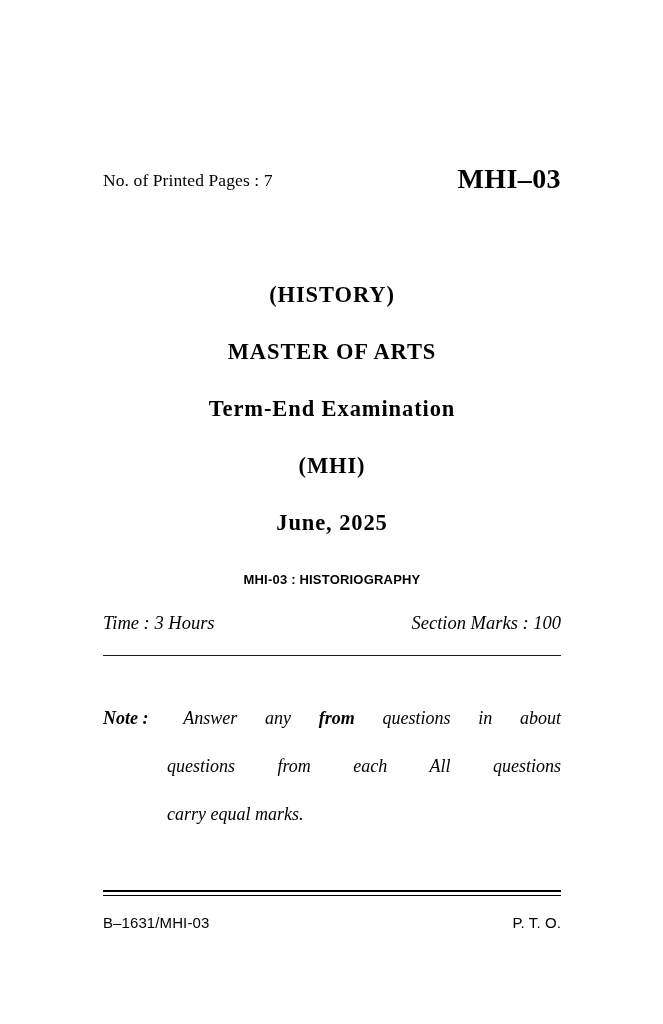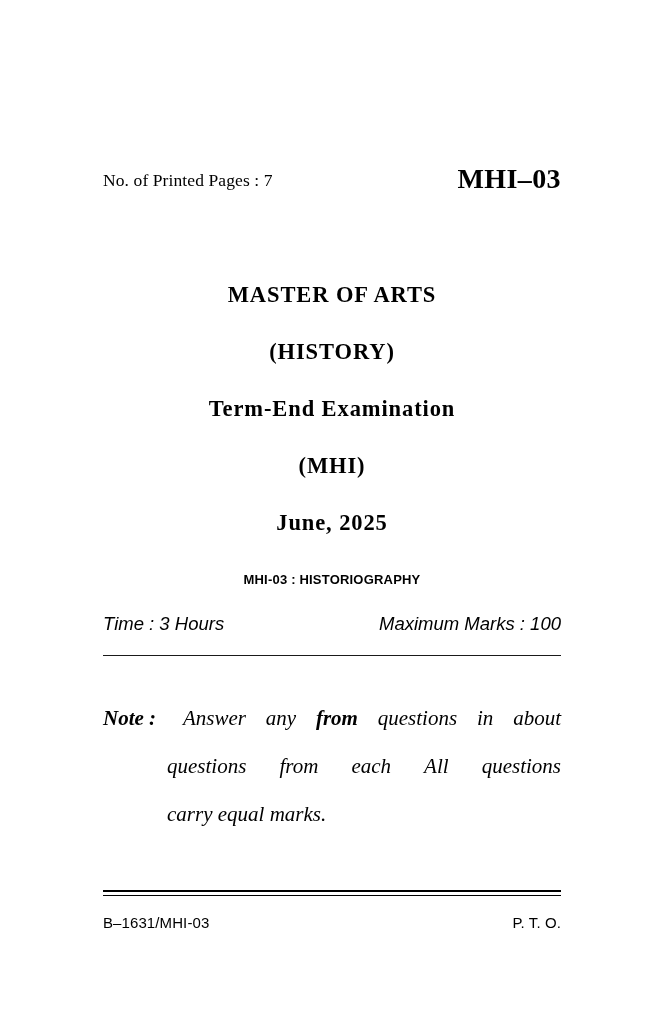--- a/index.html
+++ b/index.html
@@ -87,21 +87,21 @@
   .meta-row {
     position: absolute;
     top: 613px;
     left: 0;
     width: 100%;
     display: flex;
     justify-content: space-between;
     align-items: baseline;
   }
   .meta-item {
-    font-family: Liberation Sans, sans-serif;
+    font-family: Liberation Serif, serif;
     font-style: italic;
     font-size: 18.5px;
     white-space: nowrap;
     text-align: center;
   }
 
   
   .rule-thin {
     position: absolute;
     top: 655px;
@@ -112,21 +112,21 @@
   }
 
   
   .note-block {
     position: absolute;
     top: 694px;
     left: 0;
     width: 458px;
     font-family: "Liberation Serif", "DejaVu Serif", serif;
     font-style: italic;
-    font-size: 21px;
+    font-size: 18px;
     line-height: 48px;
   }
   .note-line {
     display: flex;
     width: 100%;
     white-space: nowrap;
   }
   .note-line.justify {
     justify-content: space-between;
   }
@@ -186,31 +186,31 @@
 
 <div class="page">
   <div class="content">
 
     <div class="header-row">
       <div class="printed-pages">No. of Printed Pages : 7</div>
       <div class="paper-code">MHI–03</div>
     </div>
 
     <div class="title-block">
+      <div class="title-line">(HISTORY)</div>
       <div class="title-line">MASTER OF ARTS</div>
-      <div class="title-line">(HISTORY)</div>
       <div class="title-line">Term-End Examination</div>
       <div class="title-line">(MHI)</div>
       <div class="title-line">June, 2025</div>
       <div class="course-line">MHI-03 : HISTORIOGRAPHY</div>
     </div>
 
     <div class="meta-row">
       <div class="meta-item">Time : 3 Hours</div>
-      <div class="meta-item">Maximum Marks : 100</div>
+      <div class="meta-item">Section Marks : 100</div>
     </div>
 
     <div class="rule-thin"></div>
 
     <div class="note-block">
 
       <div class="note-line justify">
         <span class="note-label">Note :</span>
         <span class="note-word">Answer</span>
         <span class="note-word">any</span>

